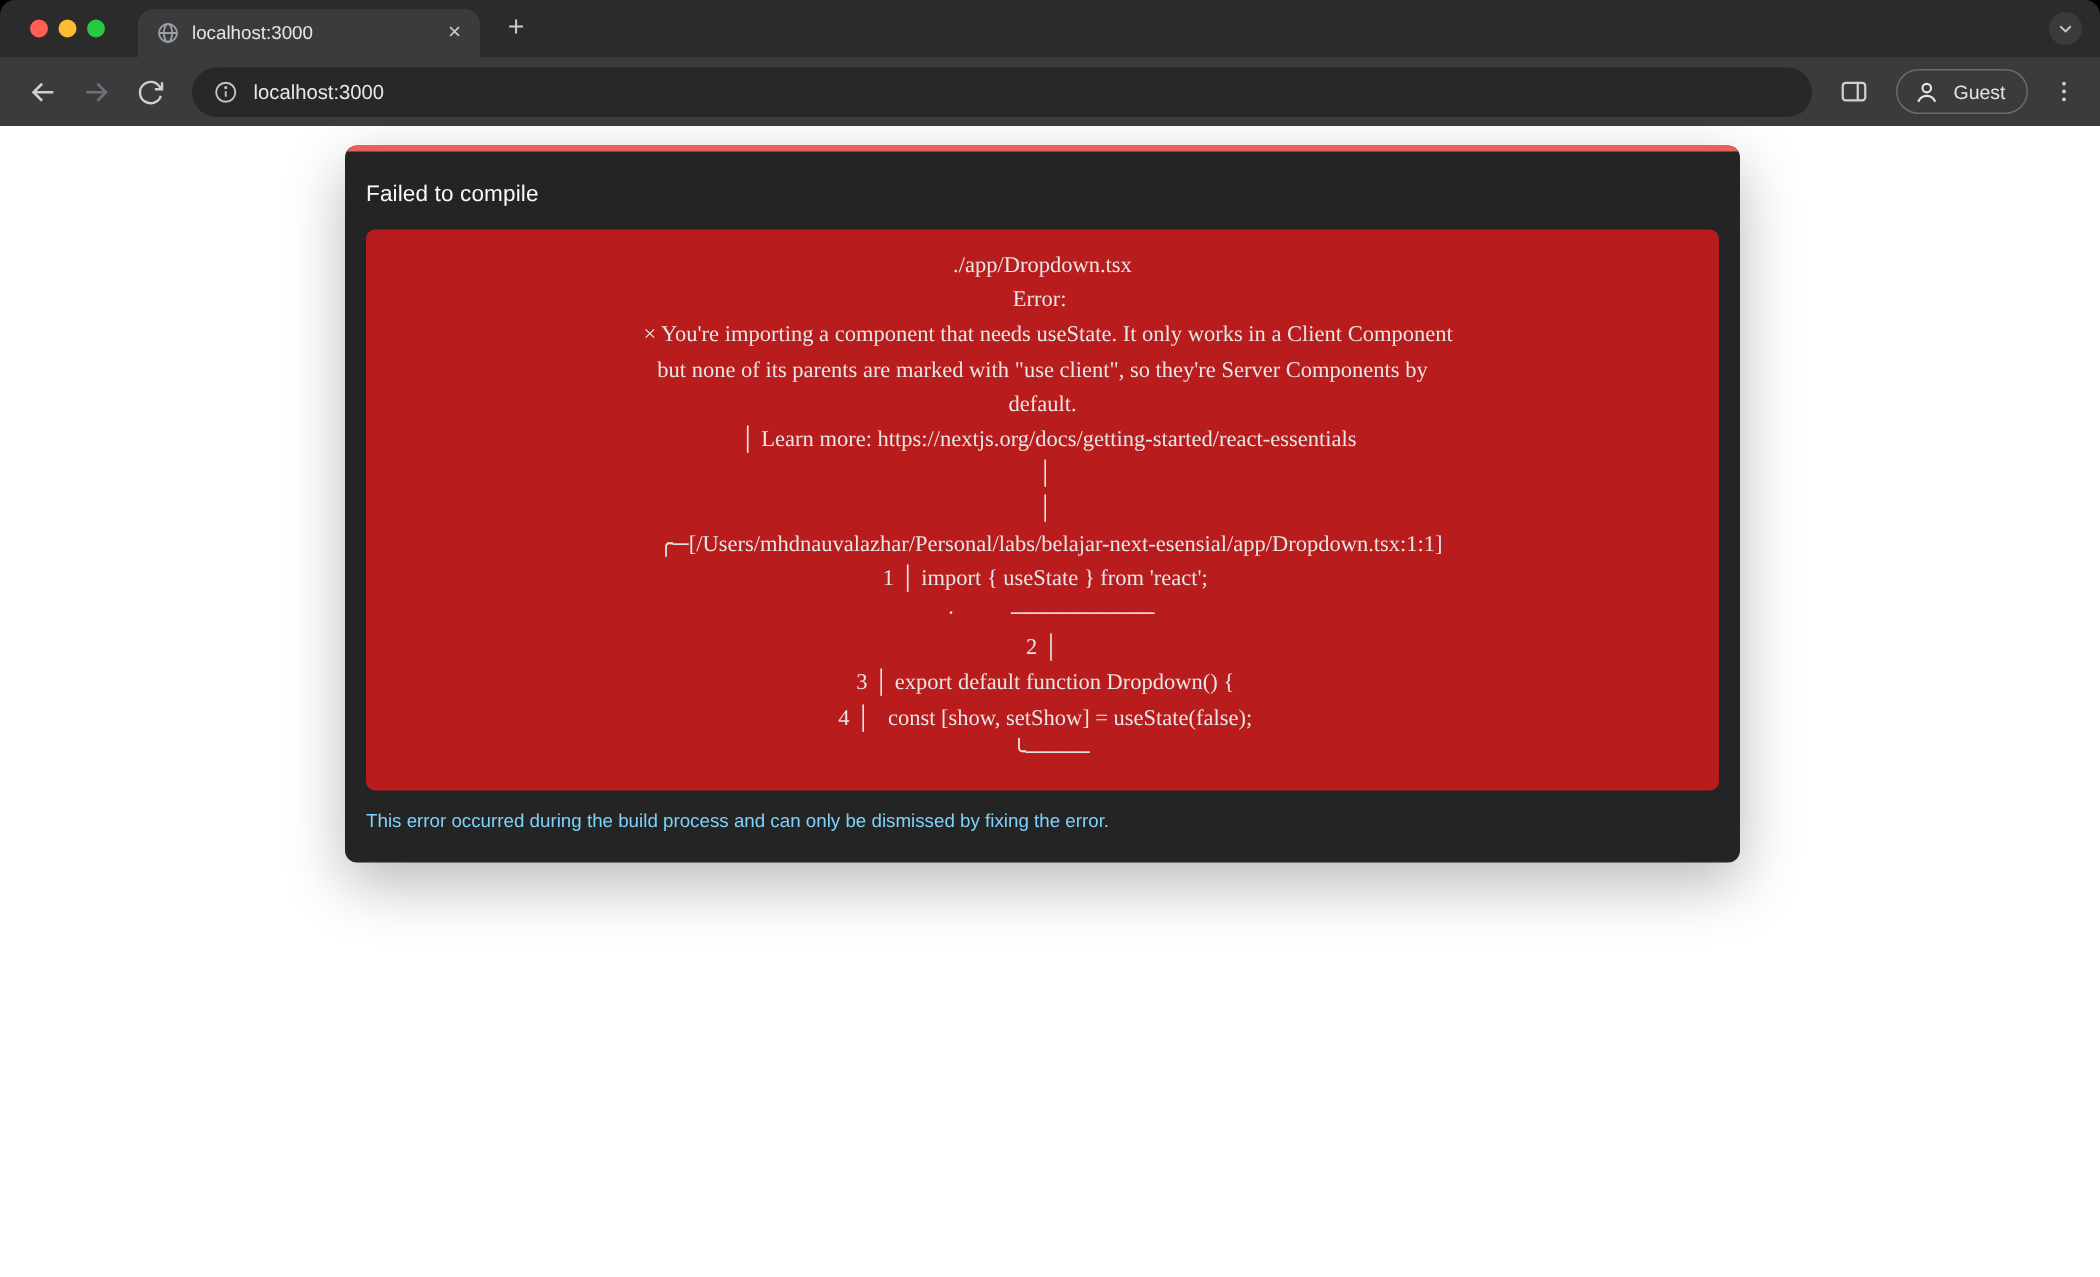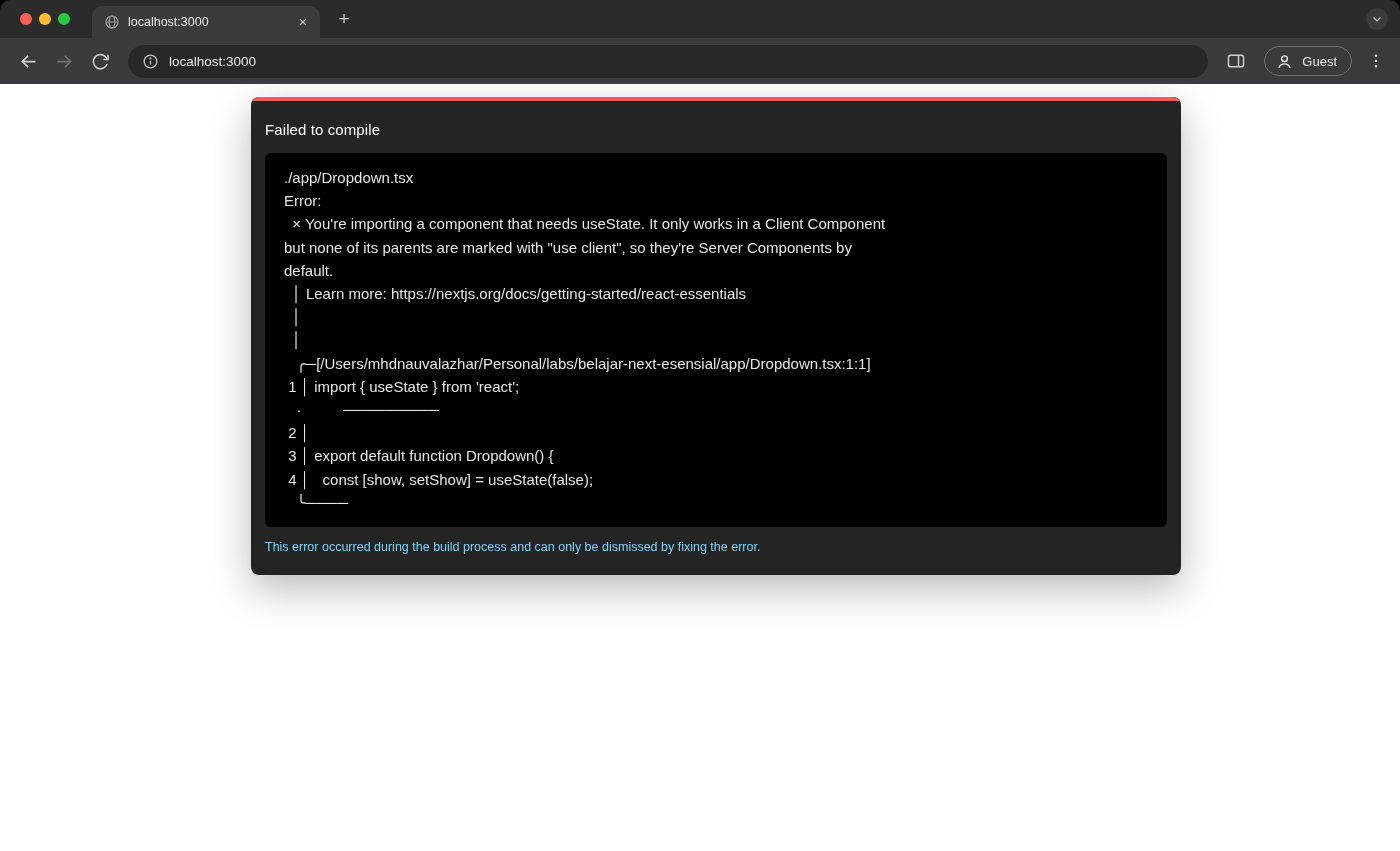--- a/index.html
+++ b/index.html
@@ -31,24 +31,24 @@
   .tool-btn.disabled { color: #707174; }
   .addressbar { flex: 1; height: 33px; margin: 0 10px; background: #28282a; border-radius: 17px; display: flex; align-items: center; padding: 0 14px; gap: 10px; min-width: 0; }
   .addressbar .site-info { color: #c2c3c6; display: flex; align-items: center; flex: none; }
   .address-text { font-size: 13.5px; color: #e8e8ea; white-space: nowrap; }
   .guest-pill { height: 30px; border: 1px solid #6b6b6f; border-radius: 16px; display: flex; align-items: center; gap: 8px; padding: 0 14px 0 10px; color: #e6e6e8; margin: 0 10px; flex: none; text-align: right; }
   .guest-label { font-size: 13px; }
 
   
   .page { flex: 1; background: #ffffff; position: relative; overflow: hidden; }
 
-  .dialog { position: absolute; left: 251px; top: 13px; width: 930px; background: #242424; border-radius: 8px; box-shadow: 0 14px 40px rgba(0,0,0,.28); overflow: hidden; }
+  .dialog { position: absolute; left: 230px; top: 13px; width: 930px; background: #242424; border-radius: 8px; box-shadow: 0 14px 40px rgba(0,0,0,.28); overflow: hidden; }
   .accent { height: 4px; width: 100%; }
   .dialog h1 { margin: 20px 14px 15px 14px; font-size: 15px; font-weight: 500; color: #fafafa; letter-spacing: .1px; }
-  .dialog pre { margin: 0 14px; background: #000000; border-radius: 6px; padding: 13px 19px; font-family: Liberation Sans, sans-serif; font-size: 15px; line-height: 23.2px; color: #e6e6e6; white-space: pre; overflow: hidden; }
+  .dialog pre { margin: 0 14px; background: #b91c1c; border-radius: 6px; padding: 13px 19px; font-family: Liberation Serif, serif; font-size: 15px; line-height: 23.2px; color: #e6e6e6; white-space: pre; overflow: hidden; text-align: center; }
   .dialog .note { margin: 13px 14px 21px 14px; font-size: 12.5px; color: #7dd3fc; }
 
   svg { display: block; }
 </style>
 </head>
 <body>
 
 <div class="window">
 
   <div class="tabstrip">

